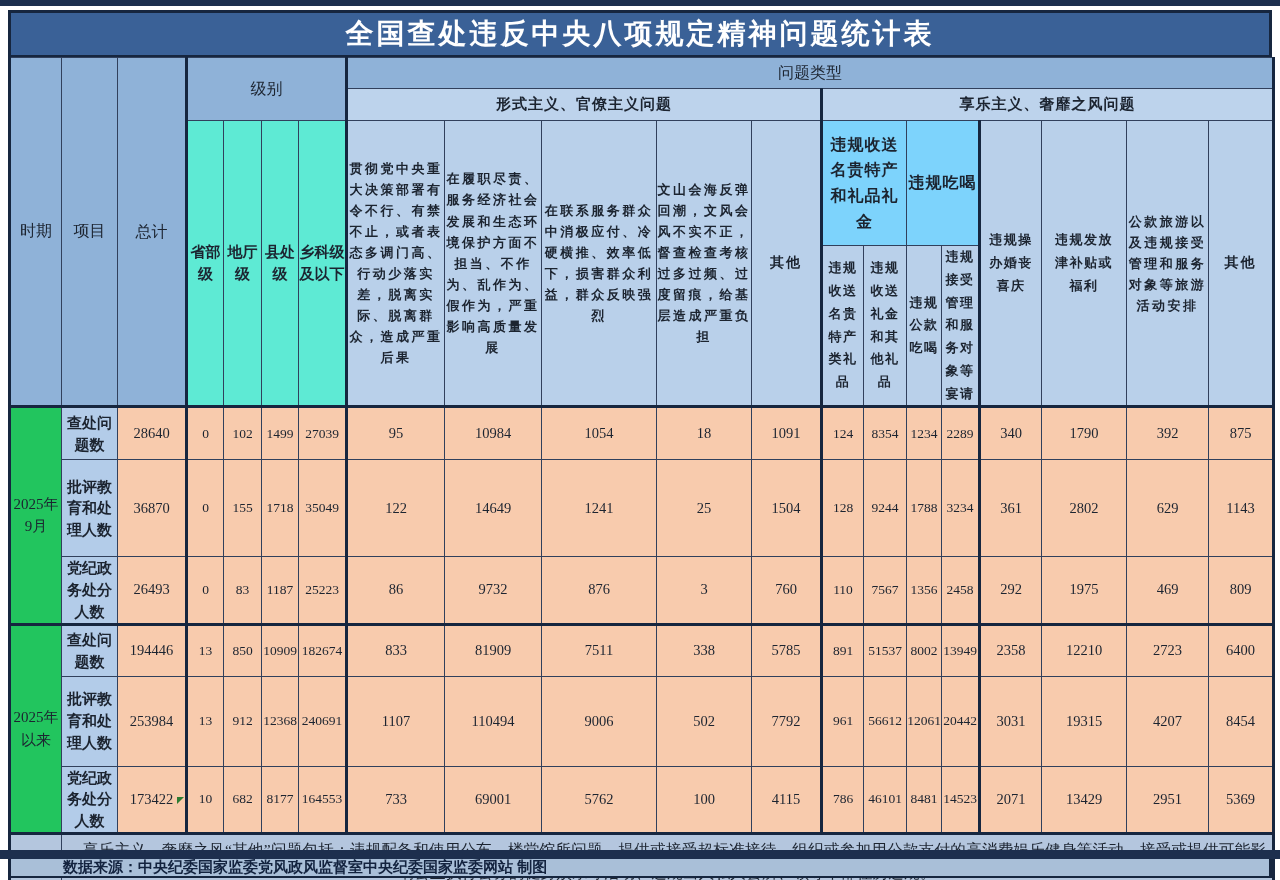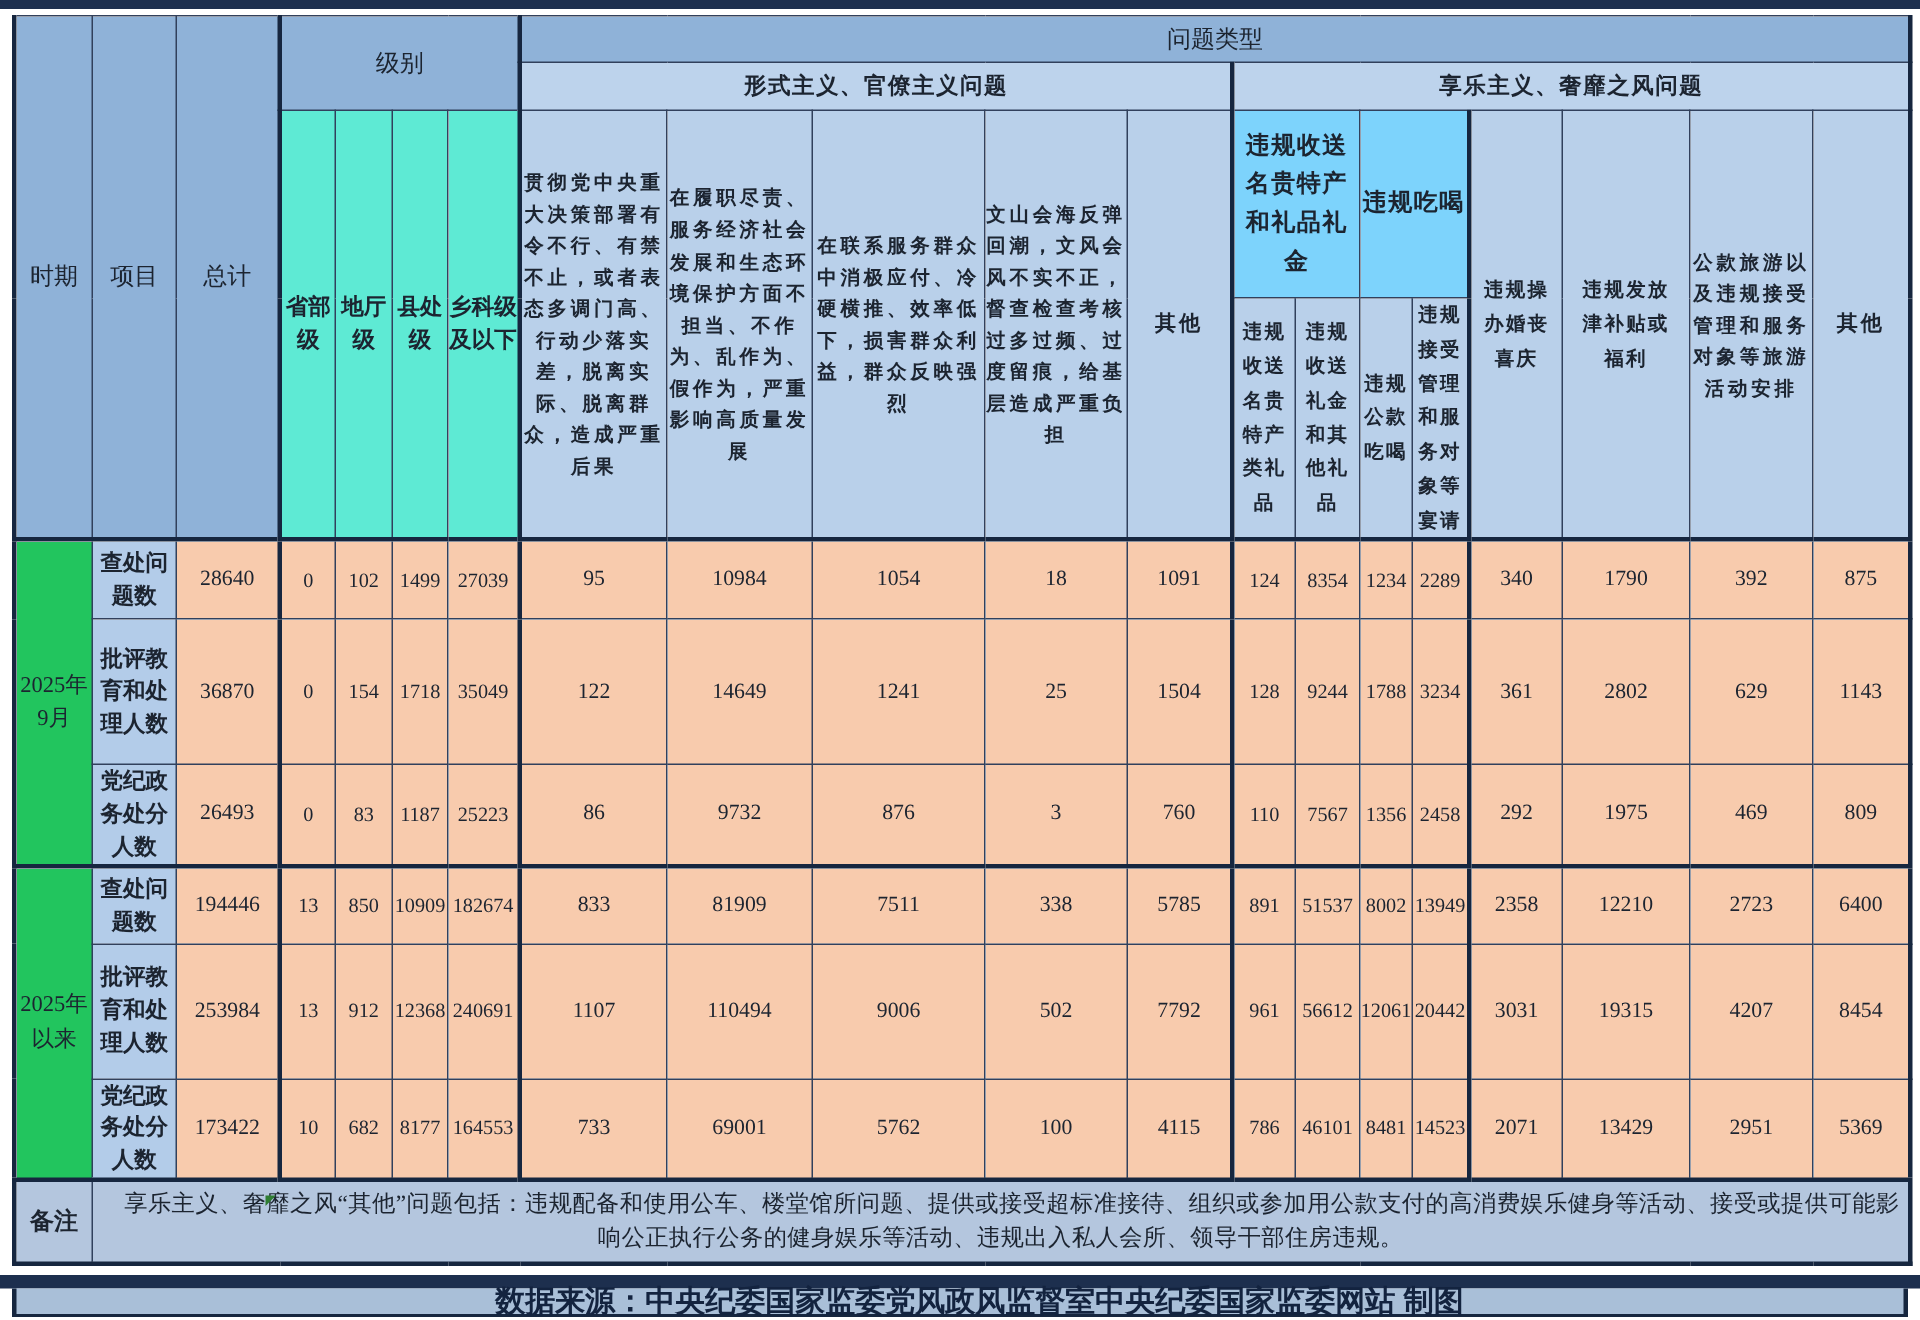--- a/index.html
+++ b/index.html
@@ -53,31 +53,32 @@
   .numsm{font-size:13.5px;}
   .br3{border-right:3px solid #16263f !important;}
   .thick-top th,.thick-top td{border-top:3px solid #16263f !important;}
   #remark-label{background:#b4c6de;font-weight:bold;font-size:16px;}
   #remark-text{background:#b4c6de;font-family:"Liberation Serif",serif;font-size:15.5px;
     text-align:left;padding:3px 10px 3px 5px;text-indent:15px;line-height:1.5;
     letter-spacing:0.3px;color:#181818;}
   #source-bar{position:absolute;left:8px;top:859px;width:1264px;height:19px;
     box-sizing:border-box;background:#a9bfd8;
     border-left:3px solid #16263f;border-right:3px solid #16263f;border-bottom:2px solid #16263f;
-    display:flex;justify-content:center;align-items:center;
-    padding:0 26px 0 52px;font-weight:bold;font-size:20px;color:#13233f;}
+    display:flex;justify-content:flex-start;align-items:center;
+    padding:0 26px 0 52px;font-weight:bold;font-size:15px;color:#13233f;}
   #green-marker{position:absolute;left:177px;top:797px;width:0;height:0;
     border-top:7px solid #2e7d32;border-right:7px solid transparent;}
 </style>
 </head>
 <body>
 
 <div class="band" id="top-band"></div>
 
 <div id="frame">
+  <div id="title-bar">全国查处违反中央八项规定精神问题统计表</div>
 
   <table id="main-table">
     <colgroup>
       <col style="width:52px">
         <col style="width:56px">
         <col style="width:69px">
       <col style="width:37px">
         <col style="width:38px">
         <col style="width:37px">
         <col style="width:48px">
@@ -151,21 +152,21 @@
           <td class="num numsm br3">2289</td>
           <td class="num">340</td>
           <td class="num">1790</td>
           <td class="num">392</td>
           <td class="num">875</td>
         </tr>
         <tr>
           <th class="row-label">批评教育和处理人数</th>
           <td class="num br3">36870</td>
           <td class="num numsm">0</td>
-          <td class="num numsm">154</td>
+          <td class="num numsm">155</td>
           <td class="num numsm">1718</td>
           <td class="num numsm br3">35049</td>
           <td class="num">122</td>
           <td class="num">14649</td>
           <td class="num">1241</td>
           <td class="num">25</td>
           <td class="num br3">1504</td>
           <td class="num numsm">128</td>
           <td class="num numsm">9244</td>
           <td class="num numsm">1788</td>

